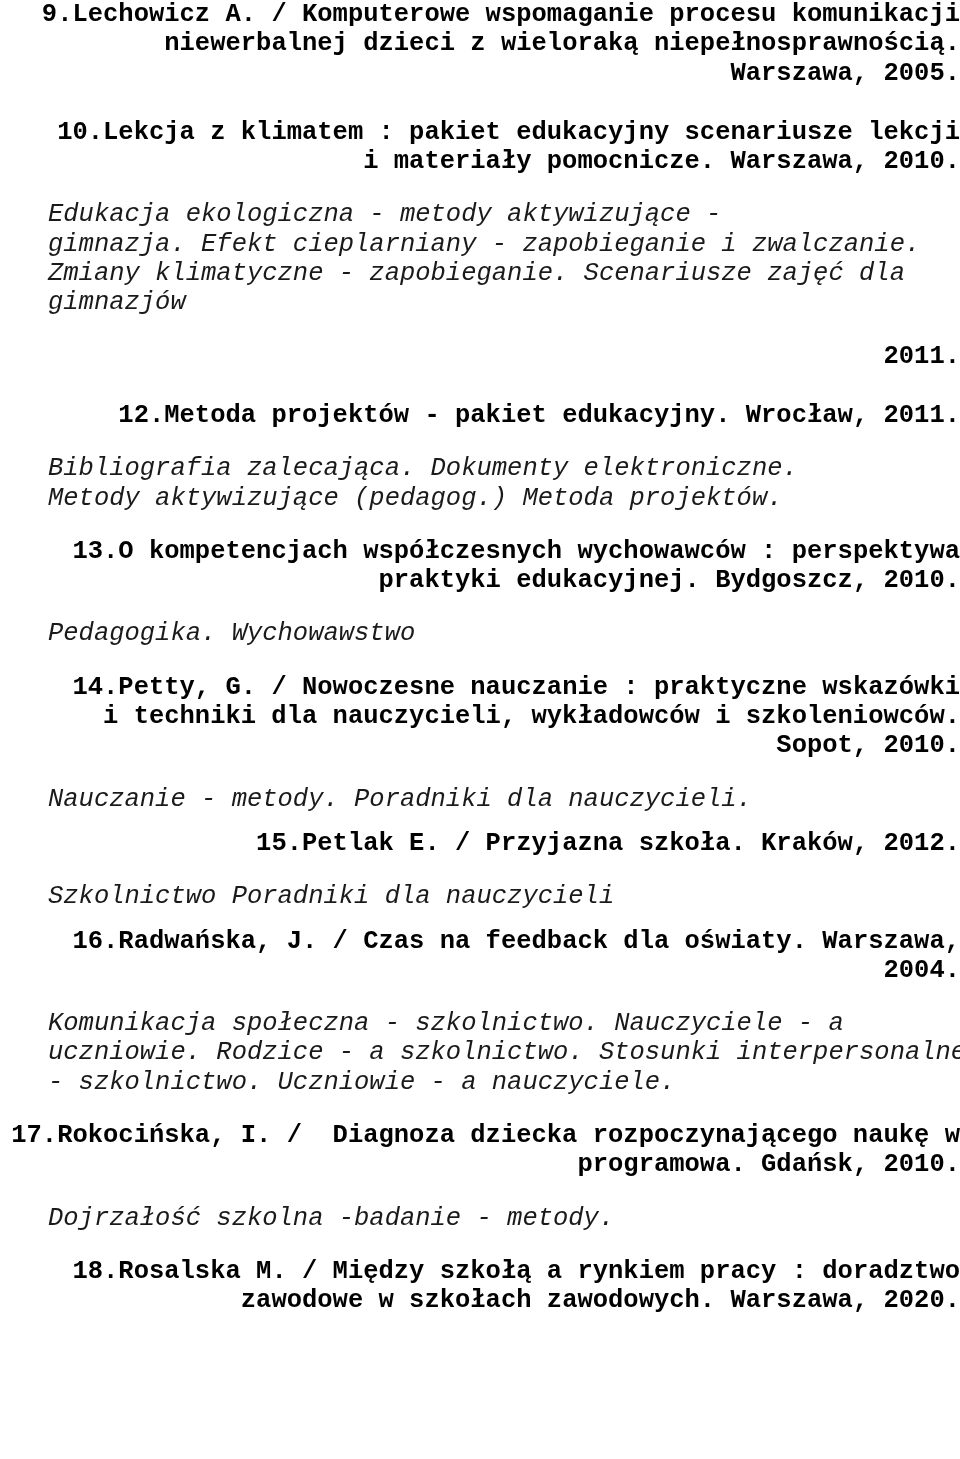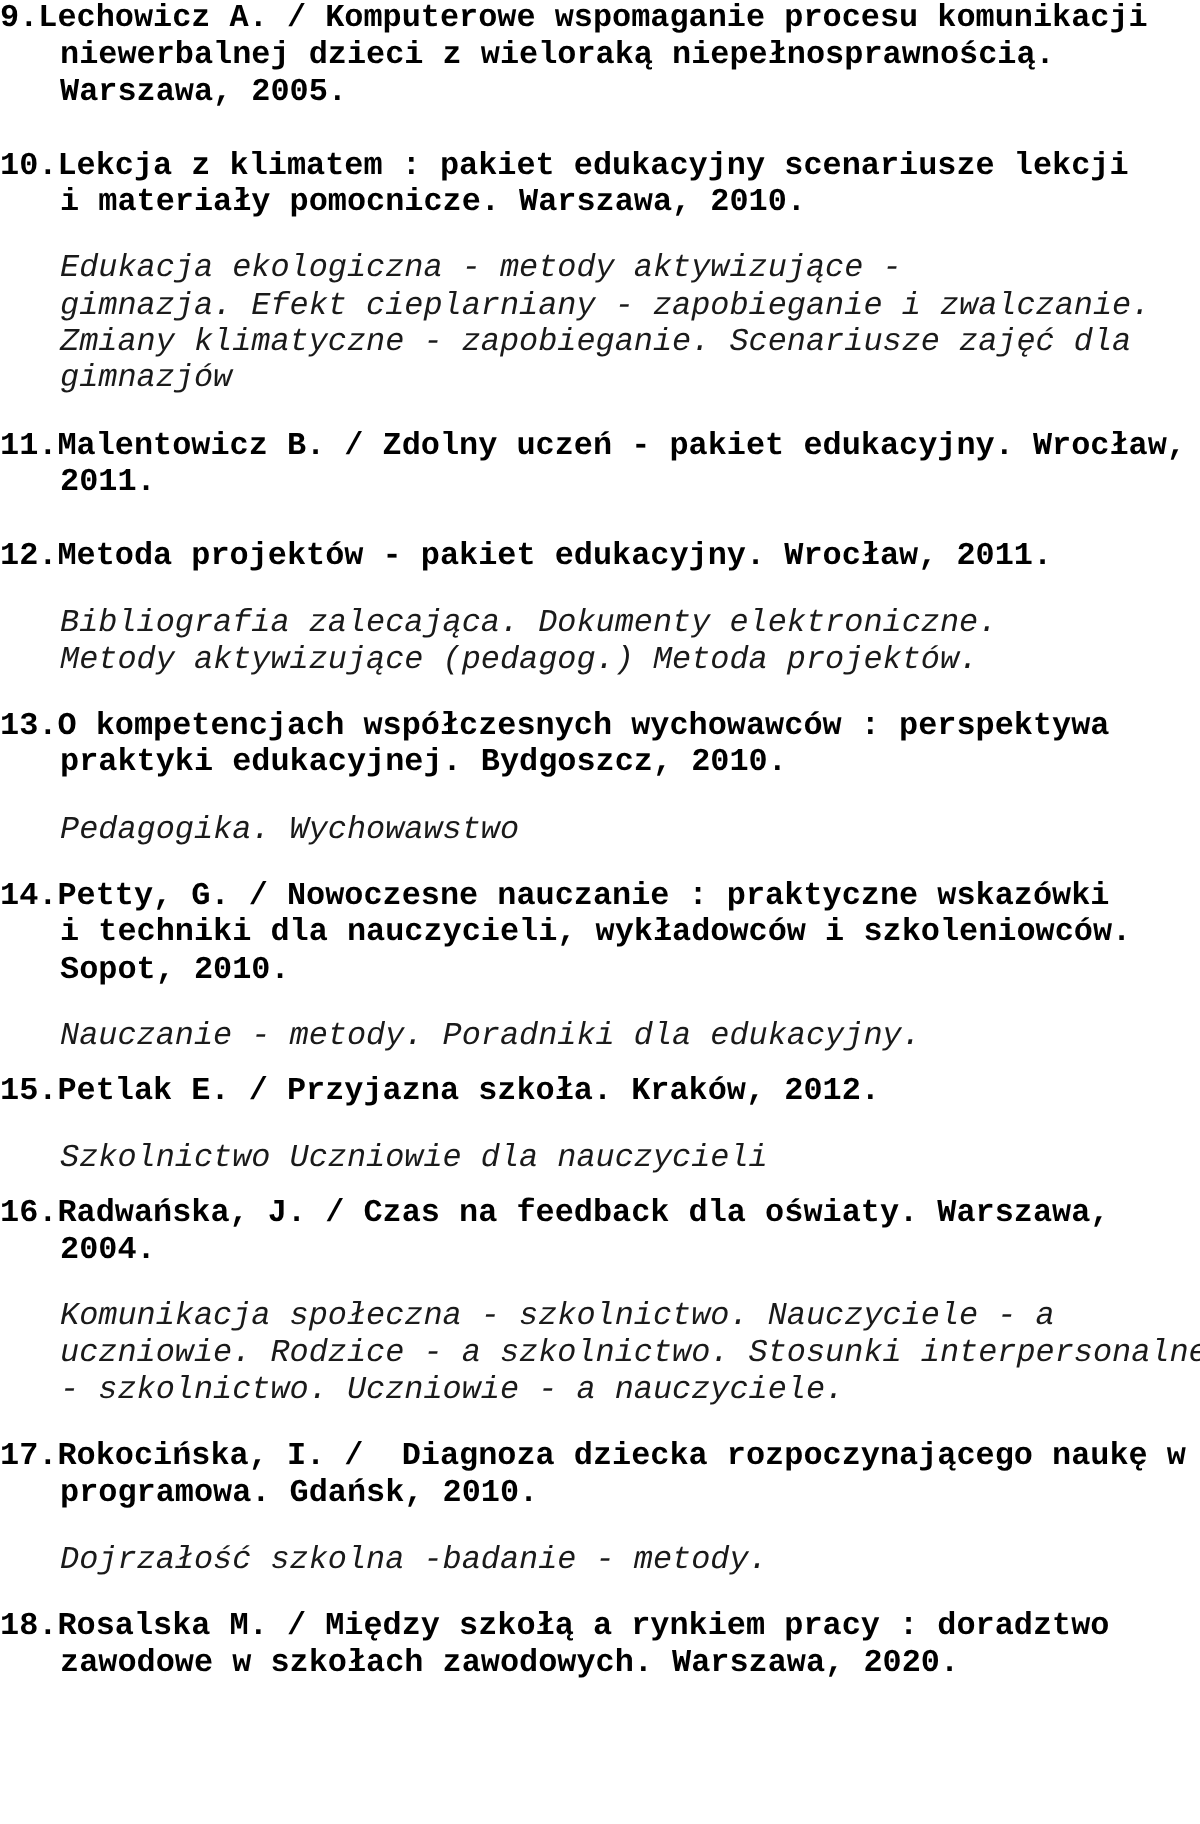--- a/index.html
+++ b/index.html
@@ -35,20 +35,21 @@
   .entry-line {
     font-family: "Liberation Mono", "DejaVu Sans Mono", monospace;
     font-weight: bold;
     font-style: normal;
     font-size: 25.5px;
     line-height: 29.3px;
     letter-spacing: 0px;
     white-space: pre;
     color: #000000;
     margin: 0;
+    text-align: right;
   }
 
   .entry-line.first {
     padding-left: 0px;
   }
 
   .entry-line.cont {
     padding-left: 48px;
   }
 
@@ -89,21 +90,20 @@
   <div class="gap-md"></div>
   <div class="subject-block">
     <div class="subject">Edukacja ekologiczna - metody aktywizujące -</div>
     <div class="subject">gimnazja. Efekt cieplarniany - zapobieganie i zwalczanie.</div>
     <div class="subject">Zmiany klimatyczne - zapobieganie. Scenariusze zajęć dla</div>
     <div class="subject">gimnazjów</div>
   </div>
   <div class="gap-md"></div>
 
   <div class="entry">
-    <div class="entry-line first">11.Malentowicz B. / Zdolny uczeń - pakiet edukacyjny. Wrocław,</div>
     <div class="entry-line cont">2011.</div>
   </div>
   <div class="gap-lg"></div>
 
   <div class="entry">
     <div class="entry-line first">12.Metoda projektów - pakiet edukacyjny. Wrocław, 2011.</div>
   </div>
   <div class="gap-md"></div>
   <div class="subject-block">
     <div class="subject">Bibliografia zalecająca. Dokumenty elektroniczne.</div>
@@ -121,30 +121,30 @@
   </div>
   <div class="gap-md"></div>
 
   <div class="entry">
     <div class="entry-line first">14.Petty, G. / Nowoczesne nauczanie : praktyczne wskazówki</div>
     <div class="entry-line cont">i techniki dla nauczycieli, wykładowców i szkoleniowców.</div>
     <div class="entry-line cont">Sopot, 2010.</div>
   </div>
   <div class="gap-md"></div>
   <div class="subject-block">
-    <div class="subject">Nauczanie - metody. Poradniki dla edukacyjny.</div>
+    <div class="subject">Nauczanie - metody. Poradniki dla nauczycieli.</div>
   </div>
   <div class="gap-sm"></div>
 
   <div class="entry">
     <div class="entry-line first">15.Petlak E. / Przyjazna szkoła. Kraków, 2012.</div>
   </div>
   <div class="gap-md"></div>
   <div class="subject-block">
-    <div class="subject">Szkolnictwo Uczniowie dla nauczycieli</div>
+    <div class="subject">Szkolnictwo Poradniki dla nauczycieli</div>
   </div>
   <div class="gap-sm"></div>
 
   <div class="entry">
     <div class="entry-line first">16.Radwańska, J. / Czas na feedback dla oświaty. Warszawa,</div>
     <div class="entry-line cont">2004.</div>
   </div>
   <div class="gap-md"></div>
   <div class="subject-block">
     <div class="subject">Komunikacja społeczna - szkolnictwo. Nauczyciele - a</div>

